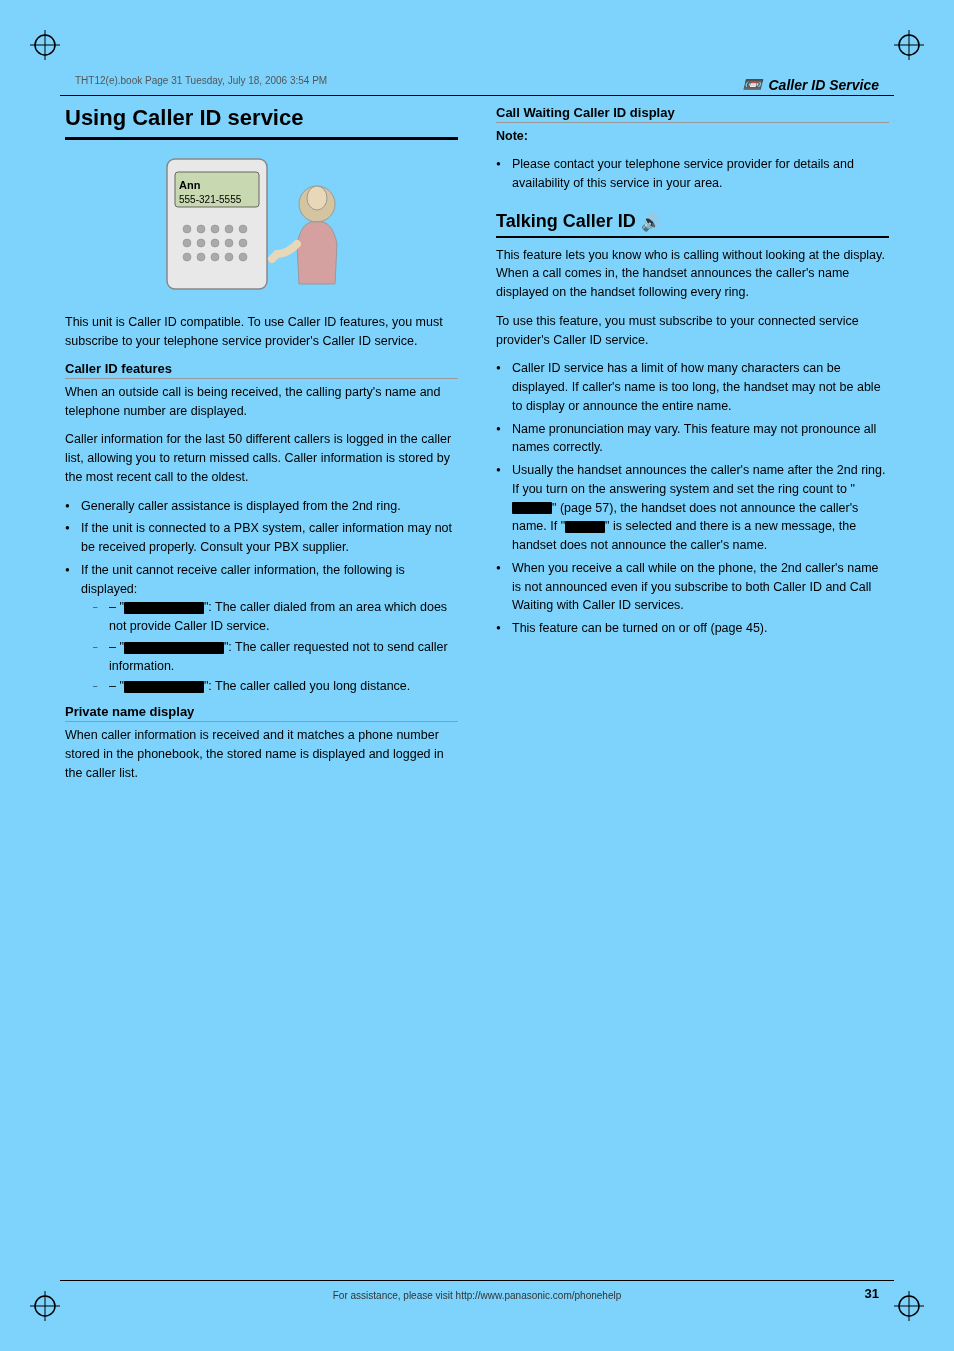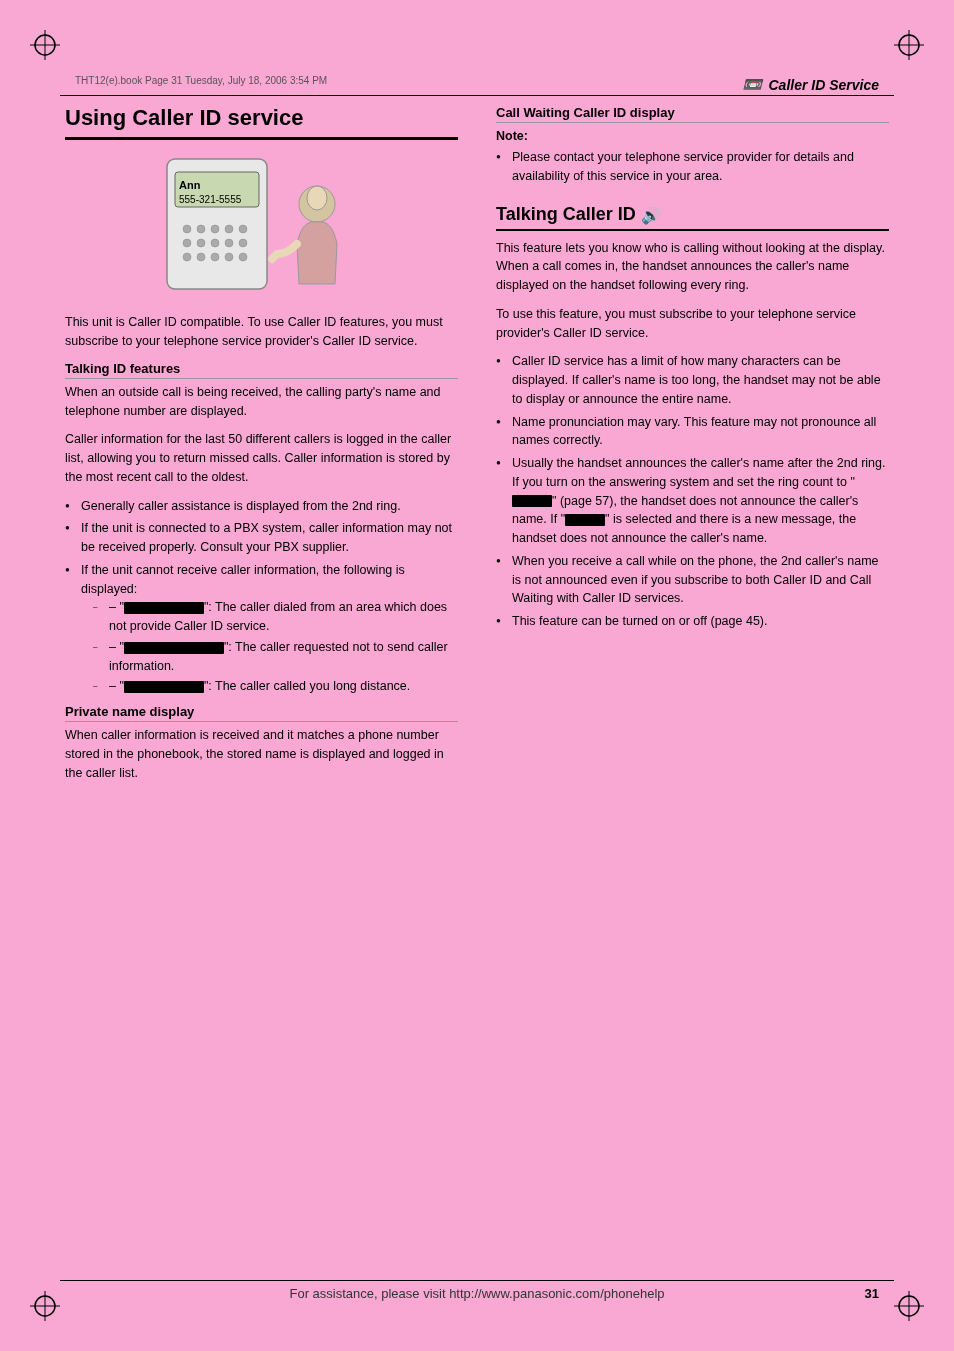--- a/index.html
+++ b/index.html
@@ -7,21 +7,21 @@
       background: #fff;
       font-family: Arial, Helvetica, sans-serif;
       font-size: 13px;
       color: #000;
       width: 954px;
       min-height: 1351px;
     }
     .page {
       width: 954px;
       min-height: 1351px;
-      background: #f9a8d4;
+      background: #7dd3fc;
       position: relative;
       padding: 0;
     }
     
     .corner-mark {
       position: absolute;
       width: 30px;
       height: 30px;
     }
     .corner-mark svg {
@@ -69,21 +69,21 @@
       right: 60px;
       height: 1px;
       background: #000;
     }
     .footer-text {
       position: absolute;
       bottom: 50px;
       left: 0;
       right: 0;
       text-align: center;
-      font-size: 13px;
+      font-size: 10px;
       color: #333;
     }
     .footer-page-num {
       position: absolute;
       bottom: 50px;
       right: 75px;
       font-size: 13px;
       font-weight: bold;
     }
 
@@ -173,21 +173,21 @@
     .dash-list li::before {
       content: "–";
       position: absolute;
       left: 0;
     }
 
     .note-label {
       font-weight: bold;
       font-size: 12.5px;
       margin-top: 6px;
-      margin-bottom: 5px;
+      margin-bottom: 12px;
     }
 
     
     .talking-caller-id-title {
       font-size: 18px;
       font-weight: bold;
       margin-top: 18px;
       margin-bottom: 8px;
       border-bottom: 2px solid #000;
       padding-bottom: 4px;
@@ -293,21 +293,21 @@
             <ellipse cx="160" cy="50" rx="18" ry="18" fill="#d4c4a0" stroke="#999" stroke-width="1"></ellipse>
             <ellipse cx="160" cy="44" rx="10" ry="12" fill="#e8d8b8" stroke="#999" stroke-width="1"></ellipse>
             <path d="M140,90 Q145,65 160,68 Q175,65 180,90 L178,130 L142,130 Z" fill="#d4a0a0" stroke="#999" stroke-width="1"></path>
 
             <path d="M140,90 Q130,100 120,100 L115,105" stroke="#e8d8b8" stroke-width="8" fill="none" stroke-linecap="round"></path>
           </svg>
         </div>
 
         <p class="body-text">This unit is Caller ID compatible. To use Caller ID features, you must subscribe to your telephone service provider's Caller ID service.</p>
 
-        <div class="sub-heading">Talking ID features</div>
+        <div class="sub-heading">Caller ID features</div>
 
         <p class="body-text">When an outside call is being received, the calling party's name and telephone number are displayed.</p>
         <p class="body-text">Caller information for the last 50 different callers is logged in the caller list, allowing you to return missed calls. Caller information is stored by the most recent call to the oldest.</p>
 
         <ul class="bullet-list">
           <li>Generally caller assistance is displayed from the 2nd ring.</li>
           <li>If the unit is connected to a PBX system, caller information may not be received properly. Consult your PBX supplier.</li>
           <li>
             <span>If the unit cannot receive caller information, the following is displayed:</span>
             <ul class="dash-list">
@@ -333,21 +333,21 @@
         <ul class="bullet-list">
           <li>Please contact your telephone service provider for details and availability of this service in your area.</li>
         </ul>
 
         <div class="talking-caller-id-title">
           <span>Talking Caller ID</span>
           <span style="font-size:16px;">🔊</span>
         </div>
 
         <p class="body-text">This feature lets you know who is calling without looking at the display. When a call comes in, the handset announces the caller's name displayed on the handset following every ring.</p>
-        <p class="body-text">To use this feature, you must subscribe to your telephone service provider's Caller ID service.</p>
+        <p class="body-text">To use this feature, you must subscribe to your connected service provider's Caller ID service.</p>
 
         <ul class="bullet-list">
           <li>Caller ID service has a limit of how many characters can be displayed. If caller's name is too long, the handset may not be able to display or announce the entire name.</li>
           <li>Name pronunciation may vary. This feature may not pronounce all names correctly.</li>
           <li>Usually the handset announces the caller's name after the 2nd ring. If you turn on the answering system and set the ring count to "<span class="redacted redacted-sm"></span>" (page 57), the handset does not announce the caller's name. If "<span class="redacted redacted-sm"></span>" is selected and there is a new message, the handset does not announce the caller's name.</li>
           <li>When you receive a call while on the phone, the 2nd caller's name is not announced even if you subscribe to both Caller ID and Call Waiting with Caller ID services.</li>
           <li>This feature can be turned on or off (page 45).</li>
         </ul>
 
       </div>

